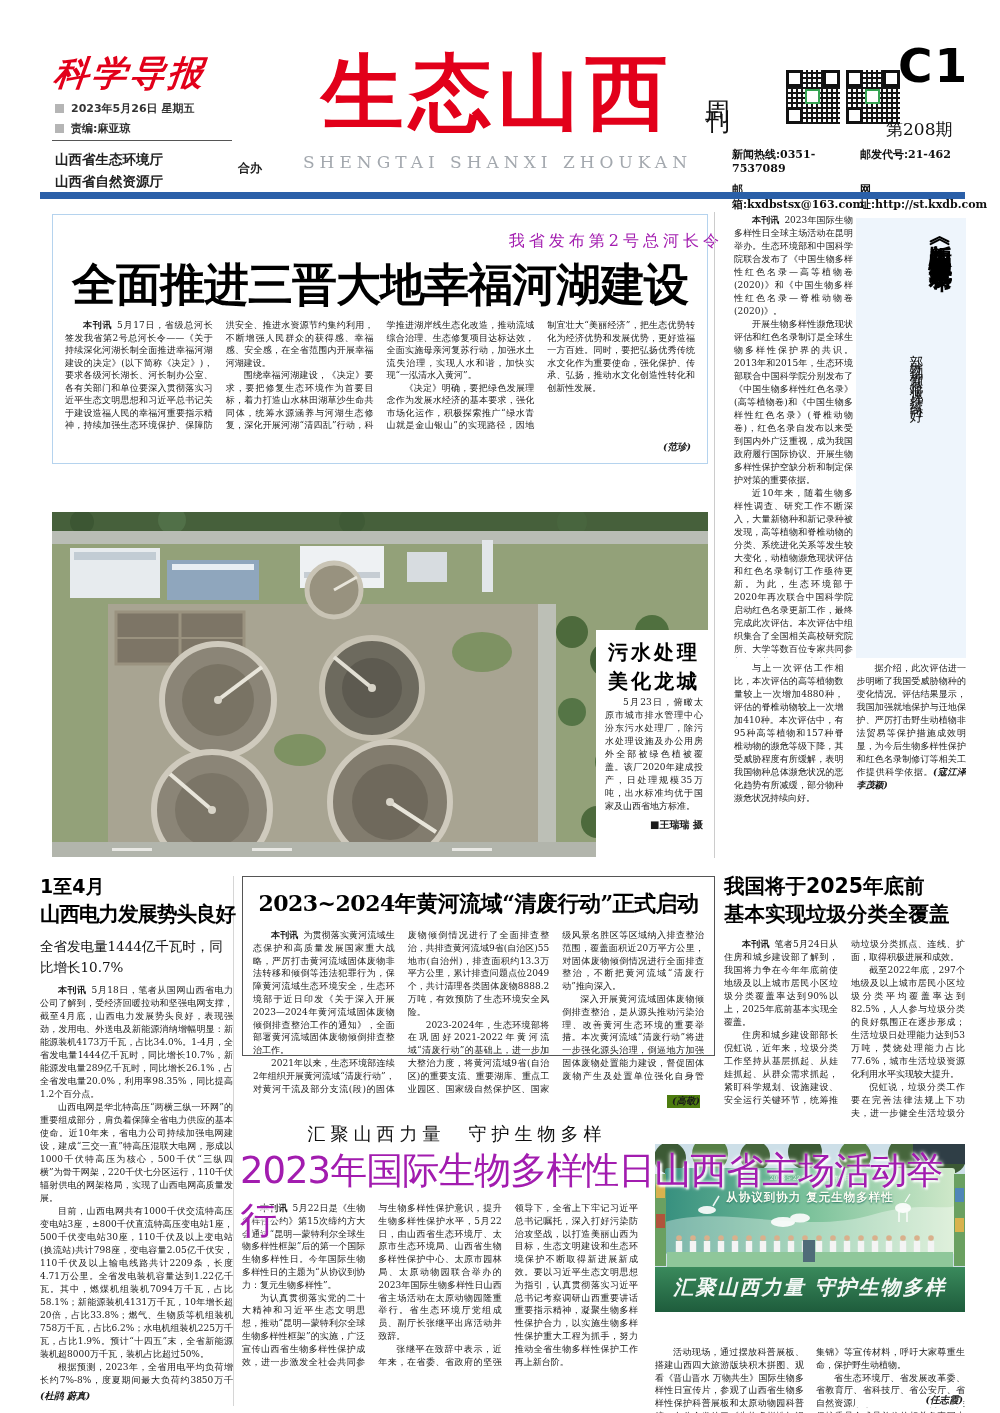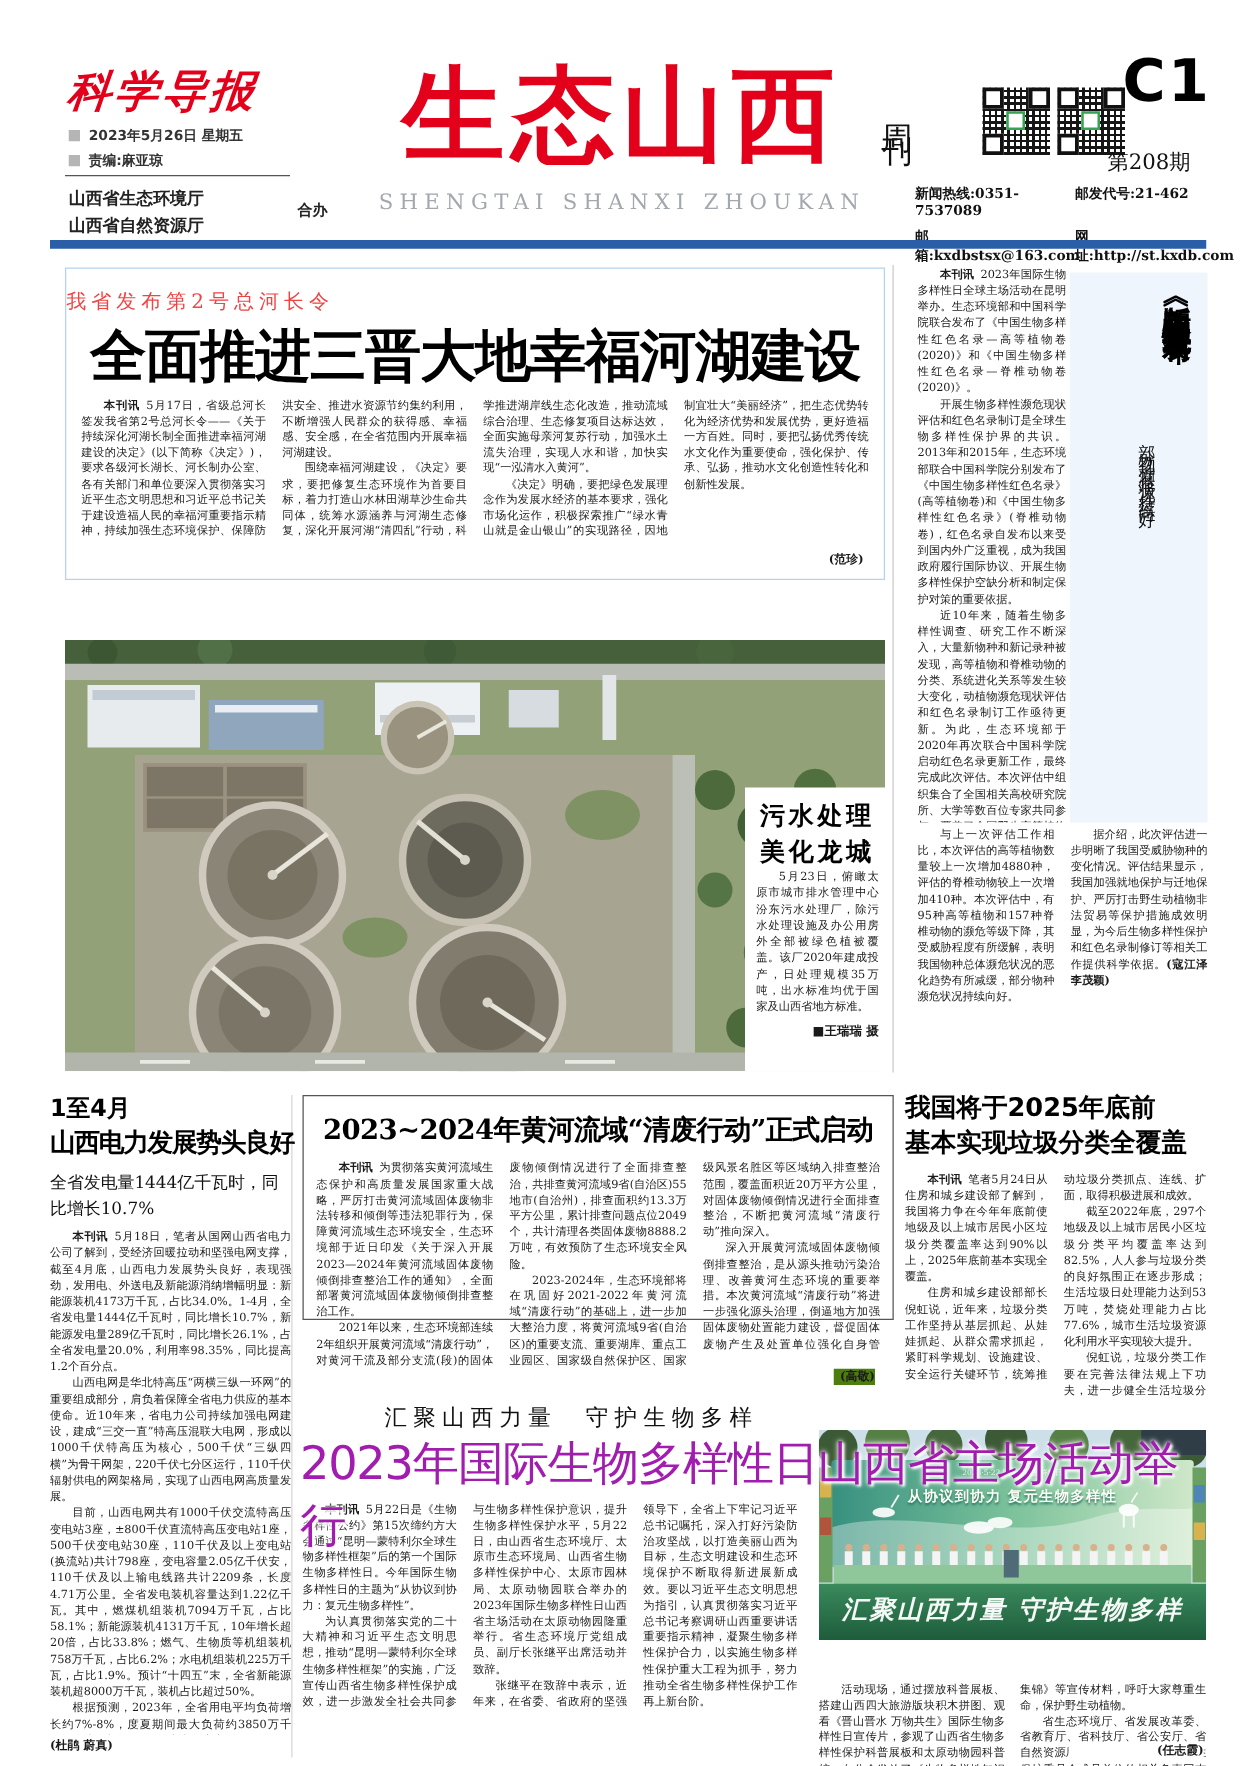--- a/index.html
+++ b/index.html
@@ -4,21 +4,21 @@
 <title>生态山西 C1</title>
 <style>
   html,body{margin:0;padding:0;background:#e9e9e9;}
   .page{position:relative;width:1000px;height:1413px;margin:0 auto;background:#ffffff;
         font-family:"DejaVu Serif","Liberation Serif",serif;color:#1a1a1a;overflow:hidden;}
   .abs{position:absolute;}
   .sans{font-family:"DejaVu Sans","Liberation Sans",sans-serif;}
   .jt{text-align:justify;text-justify:inter-character;}
   p.para{margin:0;text-indent:2em;}
   .lead-in{font-family:"DejaVu Sans","Liberation Sans",sans-serif;font-weight:700;margin-right:.55em;}
-  .byline{font-weight:700;}
+  .byline{font-weight:700;font-style:italic;}
 
   
   .logo{left:54px;top:50px;font-size:35px;font-weight:700;font-style:italic;
         color:var(--masthead-red,#e2001a);letter-spacing:3px;transform:skewX(-6deg);}
   .metaline{left:55px;font-size:11px;font-weight:700;color:#333;}
   .sq{display:inline-block;width:9px;height:9px;background:#b5b5b5;margin-right:7px;vertical-align:-1px;}
   .meta-rule{left:52px;top:140px;width:180px;height:1px;background:#555;}
   .orgs{left:55px;top:148px;font-size:13.5px;font-weight:700;line-height:22px;color:#222;}
   .co-label{left:238px;top:160px;font-size:12px;font-weight:700;color:#222;}
   .main-title{left:295px;top:42px;width:405px;text-align:center;font-size:82px;line-height:100px;
@@ -35,21 +35,21 @@
              box-shadow:inset 0 0 0 2px #35a352;}
   .page-code{left:898px;top:38px;font-size:47px;font-weight:700;letter-spacing:2px;color:#000;
              font-family:"DejaVu Sans","Liberation Sans",sans-serif;}
   .issue{left:886px;top:118px;font-size:17px;color:#111;}
   .contacts{left:732px;top:147px;width:236px;display:grid;grid-template-columns:128px auto;
             grid-row-gap:7px;font-size:11px;font-weight:700;color:#111;}
   .blue-bar{left:40px;top:192px;width:925px;height:7px;background:var(--bar-blue,#2a5fa8);}
 
   
   .lead-box{left:52px;top:214px;width:656px;height:250px;border:1px solid #b5d3ee;box-sizing:border-box;}
-  .lead-kicker{left:0;top:16px;width:100%;text-align:left;font-size:16px;letter-spacing:4px;color:#ef4444;}
+  .lead-kicker{left:16px;top:16px;width:100%;text-align:right;font-size:16px;letter-spacing:4px;color:#a21caf;}
   .lead-headline{left:0;top:40px;width:100%;text-align:center;font-size:45px;font-weight:900;
                  letter-spacing:-1px;color:#000;}
   .lead-body{left:12px;top:104px;width:630px;height:136px;column-count:4;column-gap:13px;
              font-size:9px;line-height:12.5px;overflow:hidden;}
   .lead-byline{right:16px;top:226px;font-size:9.5px;background:#fff;padding-left:6px;}
 
   
   .vline1{left:714px;top:212px;width:1px;height:646px;background:#cccccc;}
   .rl-col1{left:734px;top:214px;width:119px;height:444px;font-size:9px;line-height:13px;overflow:hidden;}
   .vpanel{left:856px;top:218px;width:110px;height:440px;background:#eef5fc;writing-mode:vertical-rl;

